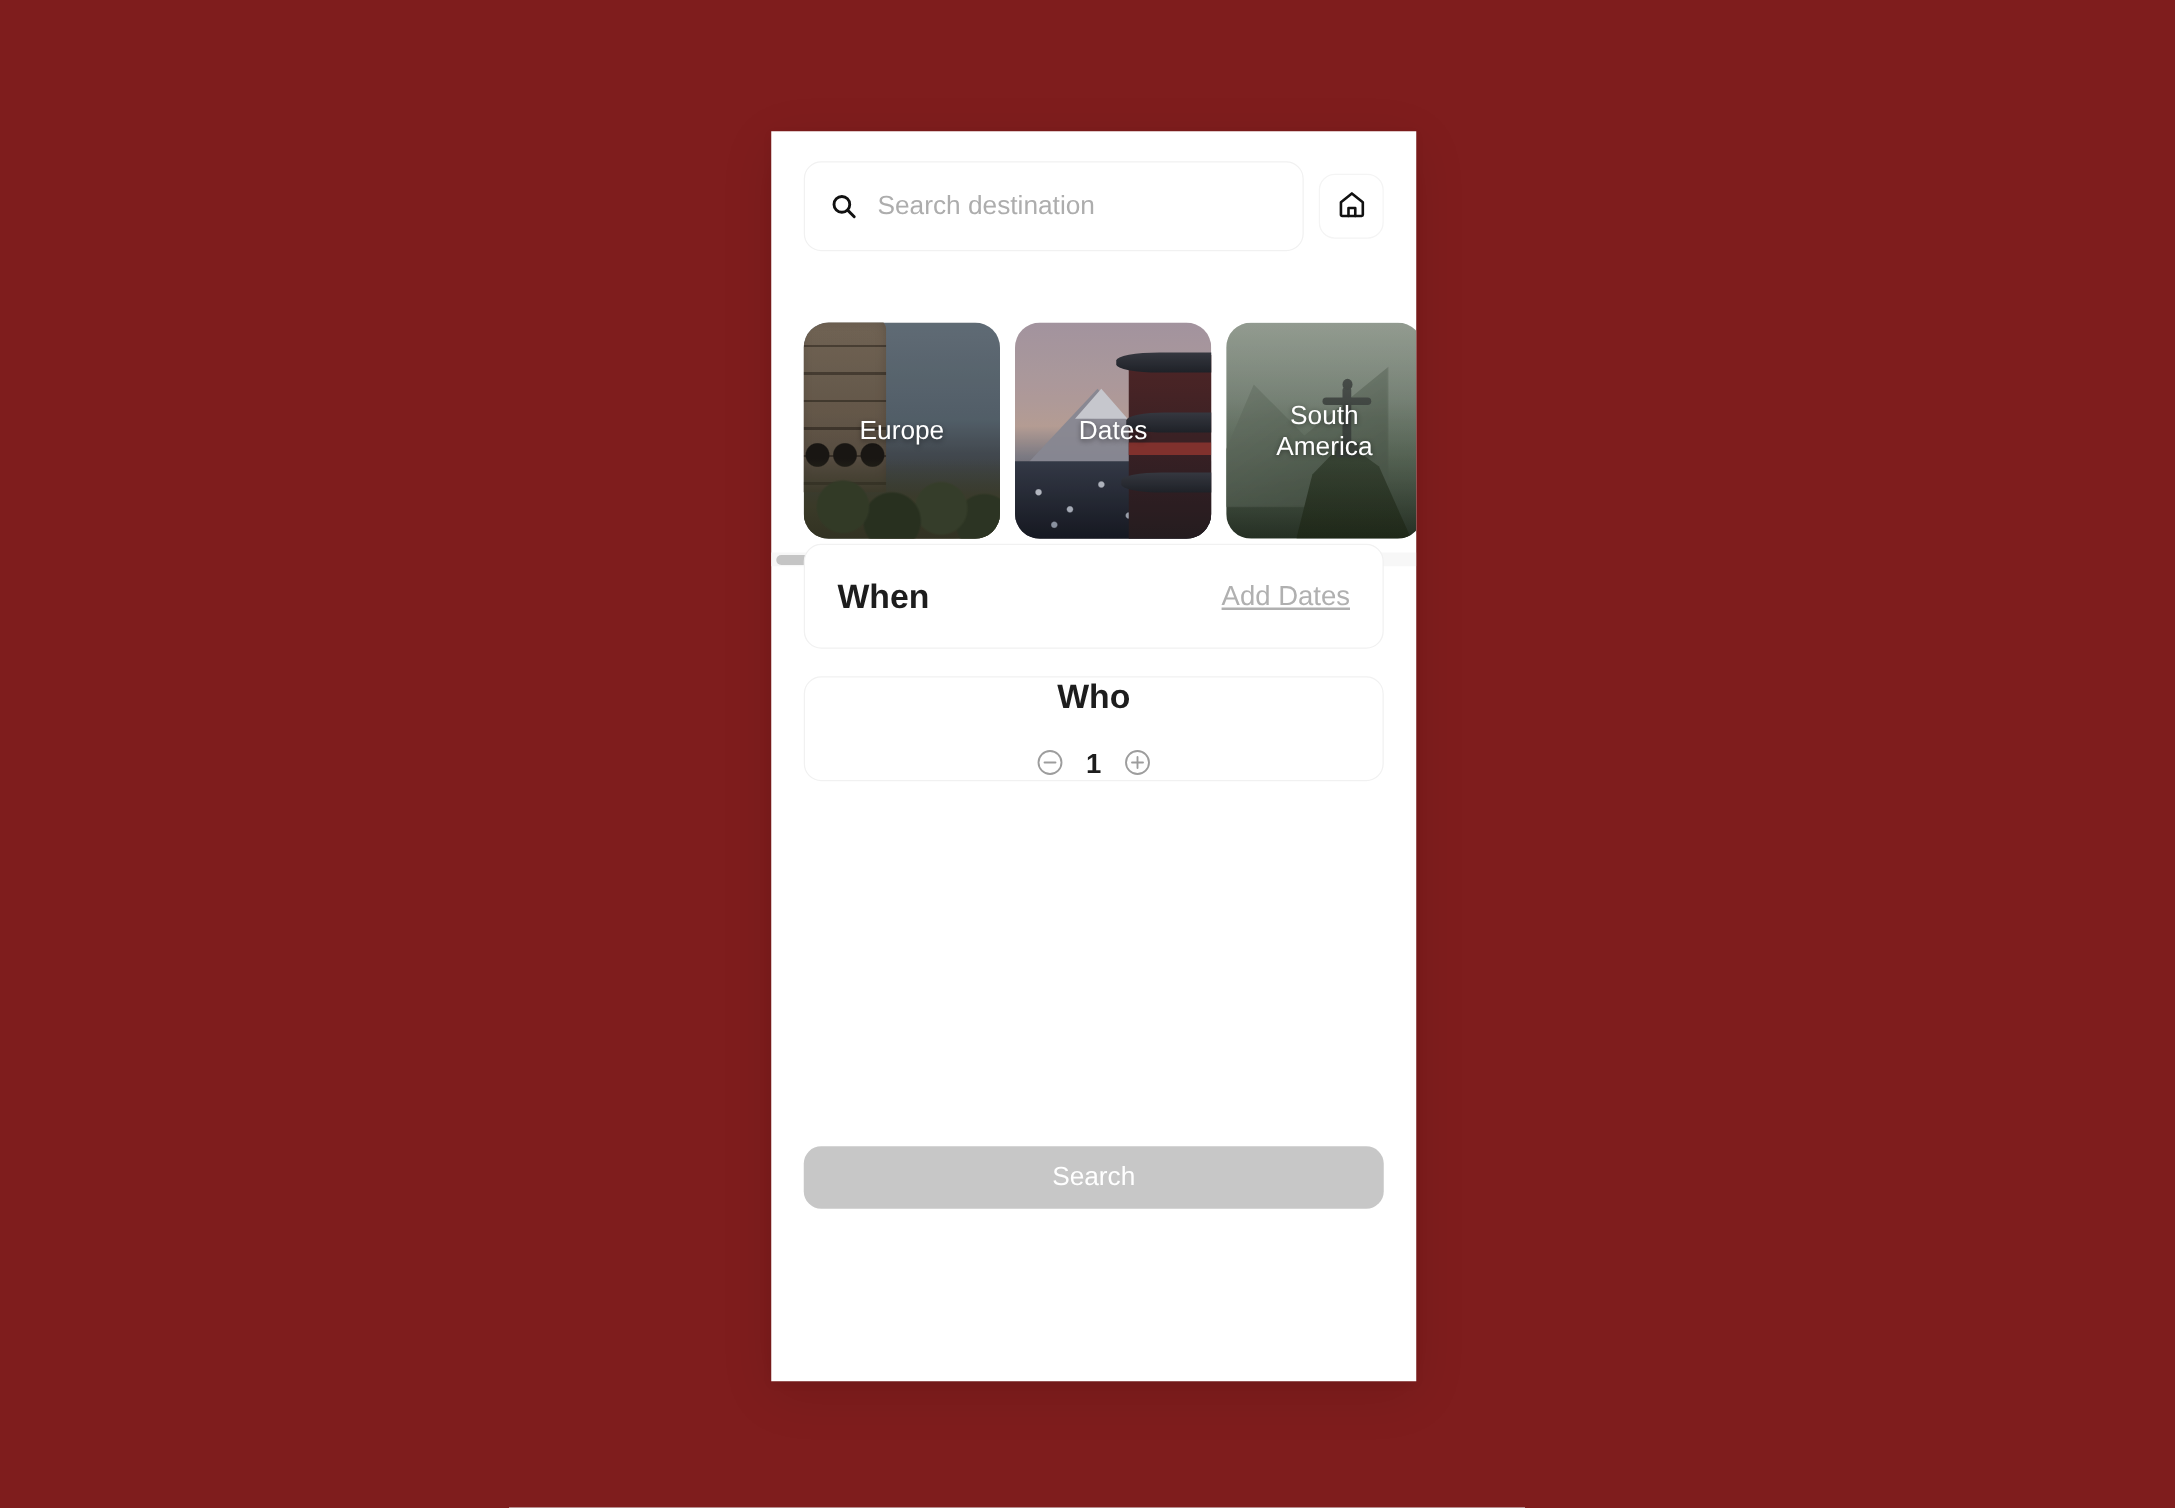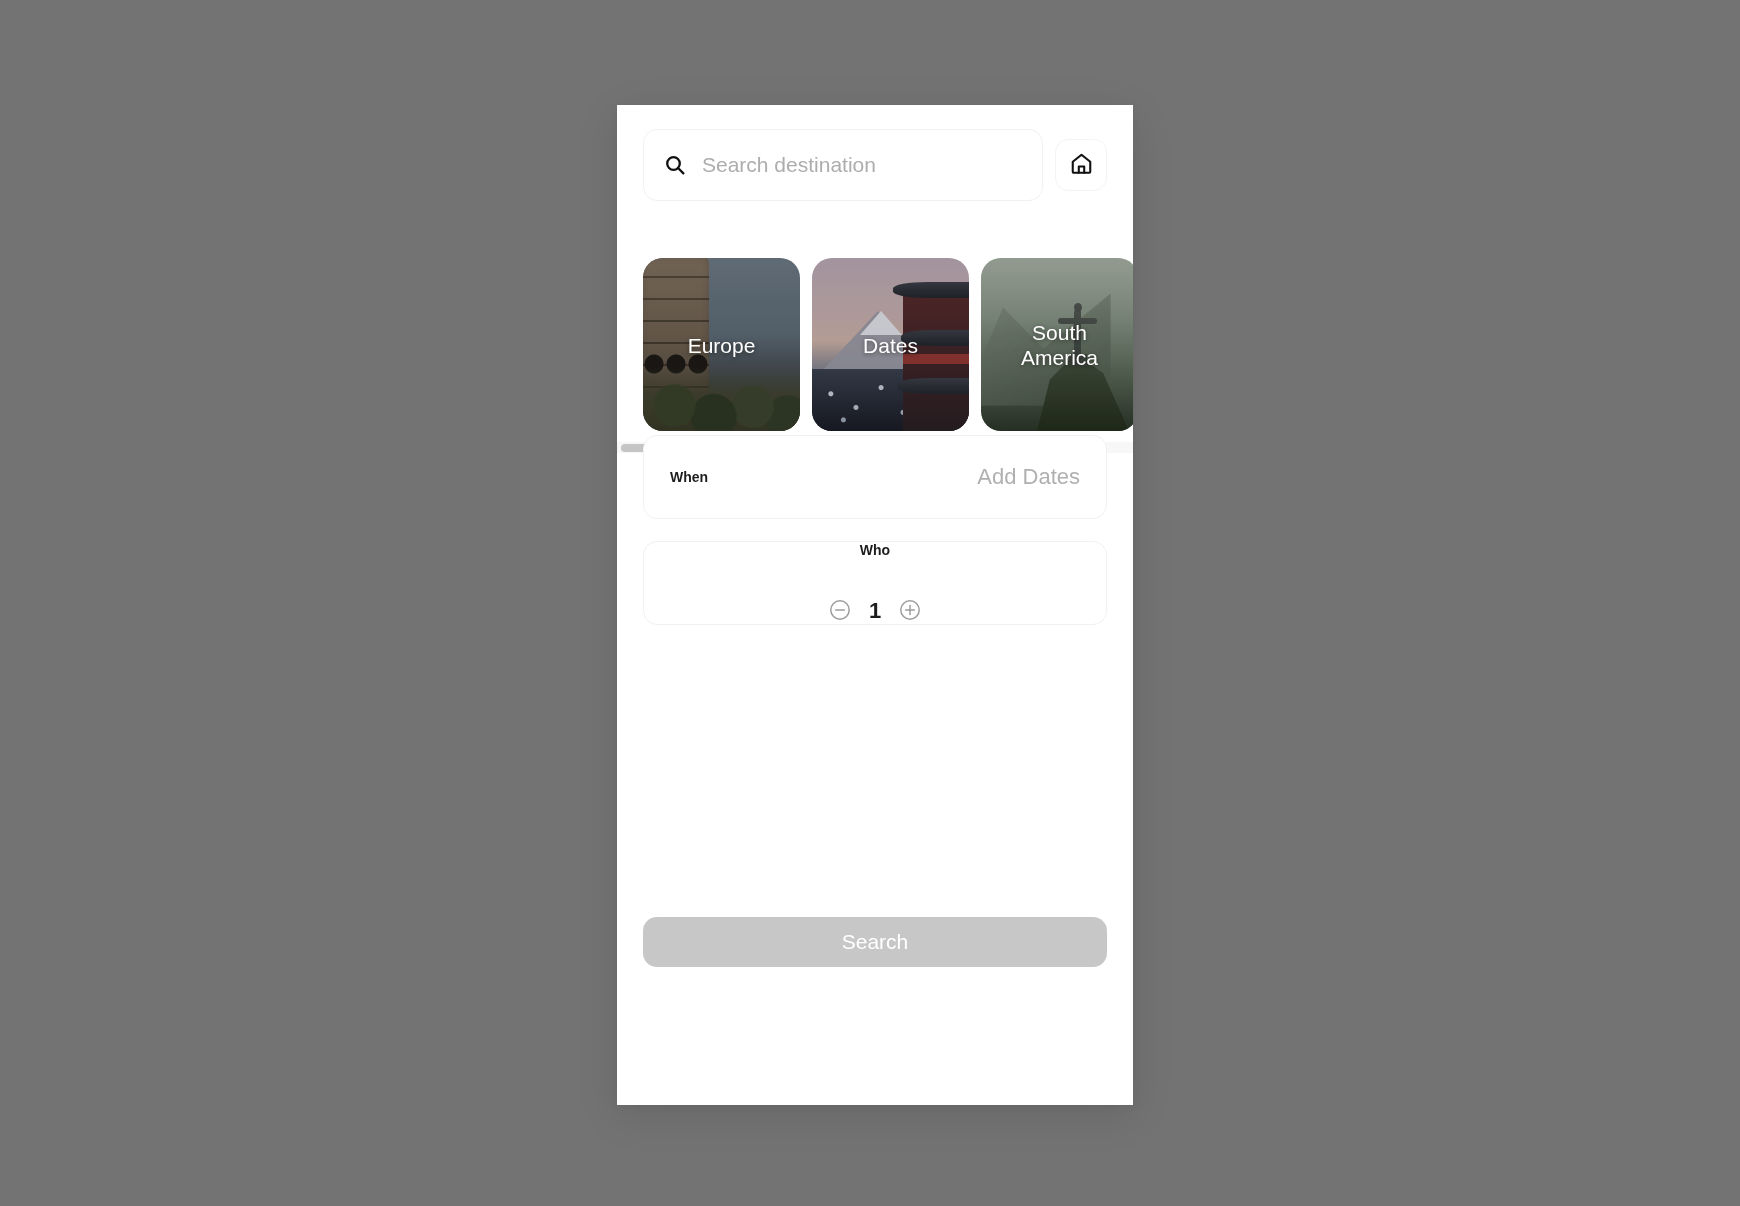--- a/index.html
+++ b/index.html
@@ -9,21 +9,21 @@
     height: 1206px;
     background: #e8e8e8;
     font-family: "Liberation Sans", sans-serif;
     overflow: hidden;
   }
 
   #stage {
     position: relative;
     width: 1740px;
     height: 1206px;
-    background: #737373;
+    background: #7f1d1d;
   }
 
   
   #app-panel {
     position: absolute;
     left: 617px;
     top: 105px;
     width: 516px;
     height: 1000px;
     background: #ffffff;
@@ -320,27 +320,28 @@
     align-items: center;
     justify-content: space-between;
     padding: 0 26px;
     box-sizing: border-box;
     cursor: pointer;
   }
   #when-card { top: 330px; }
   #who-card  { top: 436px; flex-direction: column; }
 
   .option-label {
-    font-size: 14px;
+    font-size: 27px;
     color: #1d1d1d;
     font-weight: 600;
   }
   .option-value {
     font-size: 22px;
     color: #b0b0b0;
+    text-decoration: underline;
   }
 
   .stepper {
     display: flex;
     align-items: center;
     gap: 16px;
   }
   .step-btn {
     width: 24px;
     height: 24px;

